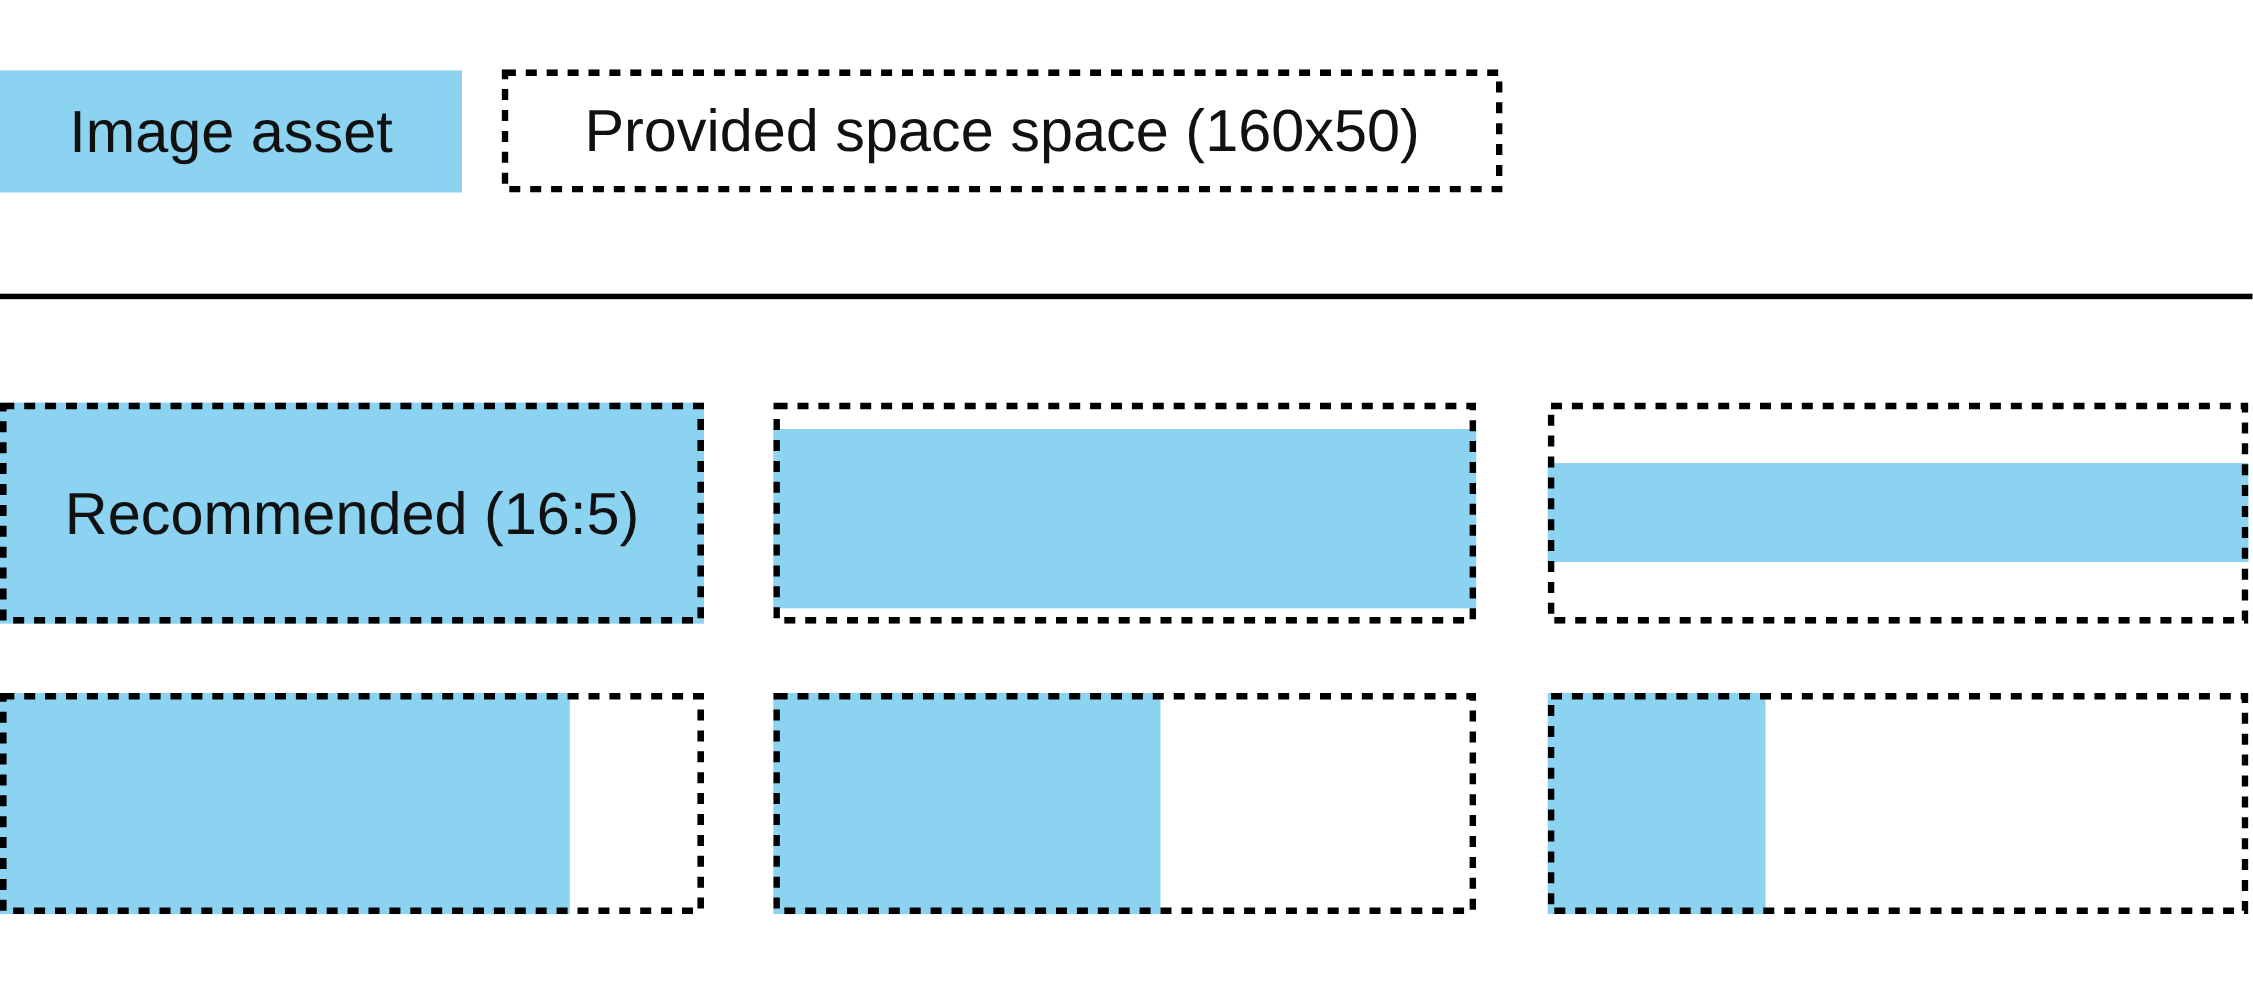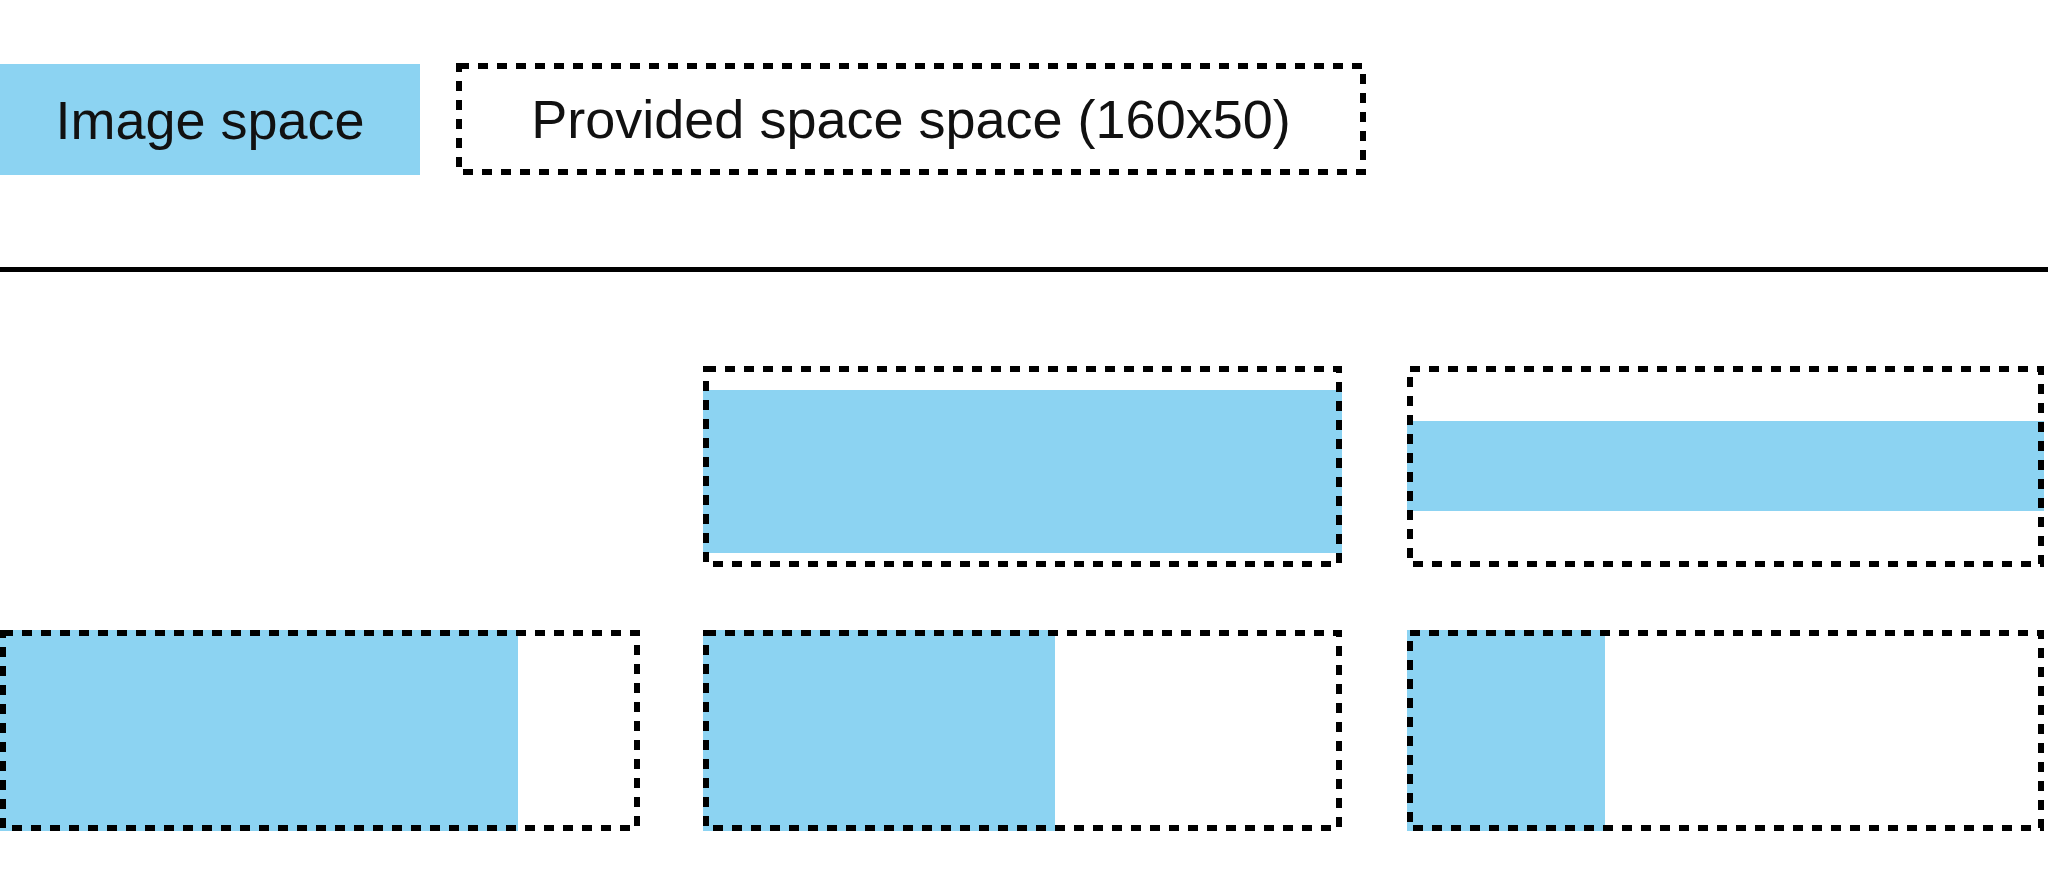--- a/index.html
+++ b/index.html
@@ -72,32 +72,39 @@
   .fill-r2c1   { left: 0; top: 0; bottom: 0; width: 518px; }
   .fill-r2c2   { left: 0; top: 0; bottom: 0; width: 352px; }
   .fill-r2c3   { left: 0; top: 0; bottom: 0; width: 198px; }
 </style>
 </head>
 <body>
 
 <div class="canvas">
 
   <div class="solid-box legend-asset">
-    <span class="label">Image space</span>
+    <span class="label">Image asset</span>
   </div>
 
   <div class="box legend-header">
     <svg class="dash" width="910" height="112" viewBox="0 0 910 112">
       <rect x="3" y="3" width="904" height="106" fill="none" stroke="#000000" stroke-width="6" stroke-dasharray="10 9"></rect>
     </svg>
     <span class="label">Provided space space (160x50)</span>
   </div>
 
   <div class="divider"></div>
 
+  <div class="box r1c1">
+    <div class="fill fill-full"></div>
+    <svg class="dash" width="640" height="201" viewBox="0 0 640 201">
+      <rect x="3" y="3" width="634" height="195" fill="none" stroke="#000000" stroke-width="6" stroke-dasharray="10 9"></rect>
+    </svg>
+    <span class="label">Recommended (16:5)</span>
+  </div>
 
   <div class="box r1c2">
     <div class="fill fill-r1c2"></div>
     <svg class="dash" width="639" height="201" viewBox="0 0 639 201">
       <rect x="3" y="3" width="633" height="195" fill="none" stroke="#000000" stroke-width="6" stroke-dasharray="10 9"></rect>
     </svg>
   </div>
 
   <div class="box r1c3">
     <div class="fill fill-r1c3"></div>

